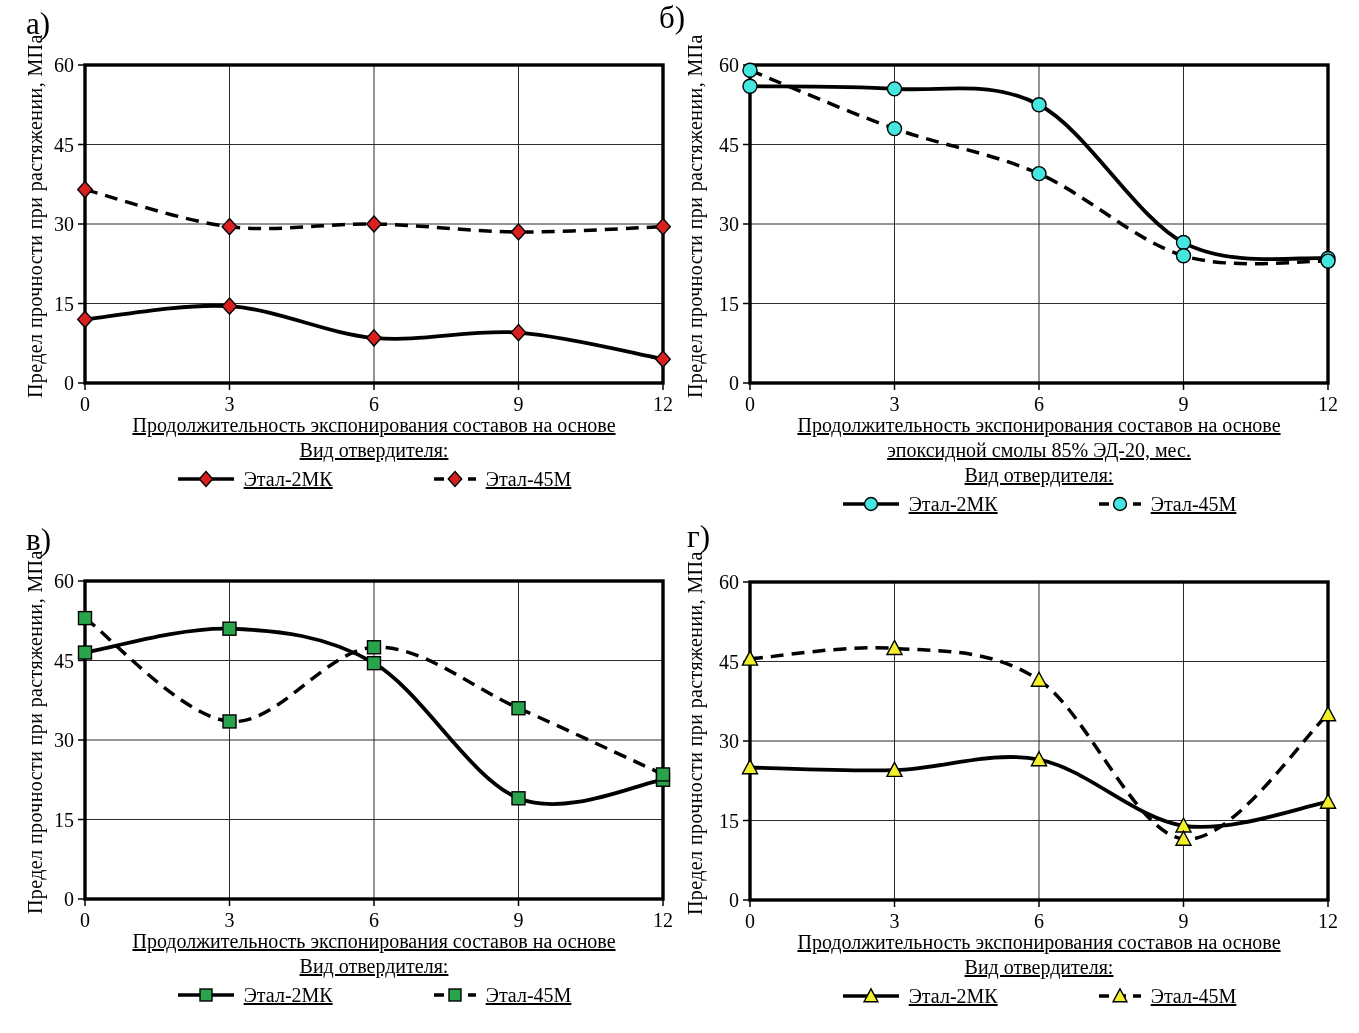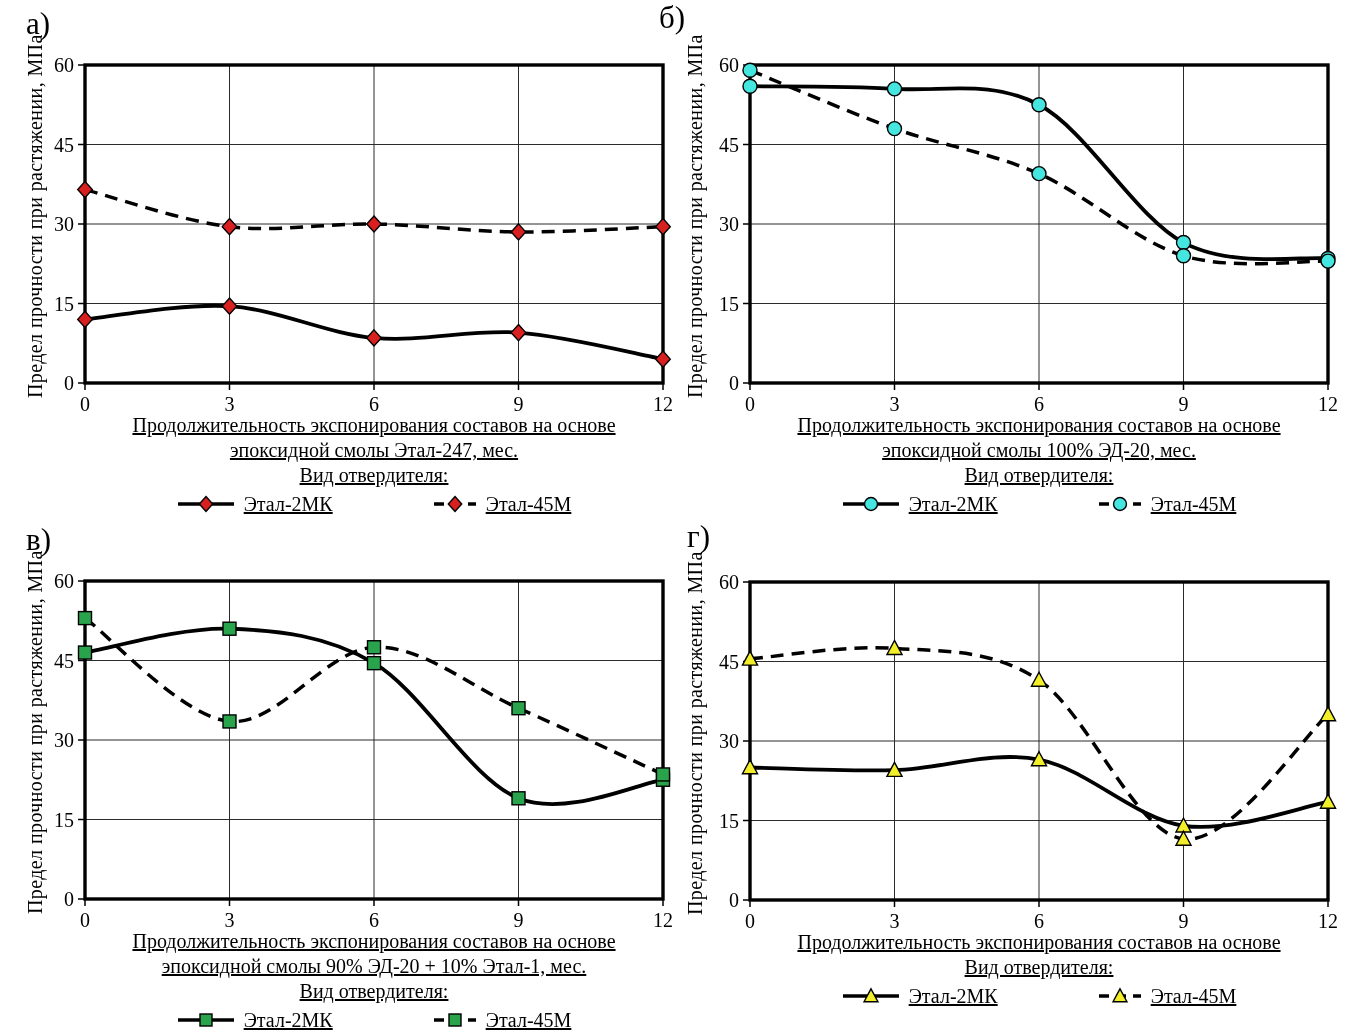--- a/index.html
+++ b/index.html
@@ -83,21 +83,20 @@
       <path d="M613 296.09 L620.28 304.15 L613 312.21 L605.72 304.15 Z" fill="#d7201f" stroke="#000" stroke-width="1.4"></path>
       <path d="M35 126.49000000000001 L42.28 134.55 L35 142.61 L27.72 134.55 Z" fill="#d7201f" stroke="#000" stroke-width="1.4"></path>
       <path d="M179.5 163.59 L186.78 171.65 L179.5 179.71 L172.22 171.65 Z" fill="#d7201f" stroke="#000" stroke-width="1.4"></path>
       <path d="M324 160.94 L331.28 169 L324 177.06 L316.72 169 Z" fill="#d7201f" stroke="#000" stroke-width="1.4"></path>
       <path d="M468.5 168.89000000000001 L475.78 176.95000000000002 L468.5 185.01000000000002 L461.22 176.95000000000002 Z" fill="#d7201f" stroke="#000" stroke-width="1.4"></path>
       <path d="M613 163.59 L620.28 171.65 L613 179.71 L605.72 171.65 Z" fill="#d7201f" stroke="#000" stroke-width="1.4"></path>
     </svg>
   <div class="caption">
     <div class="xlabel">
       <span>Продолжительность экспонирования  составов на основе</span><br>
-      <span>эпоксидной смолы Этал-247, мес.</span>
     </div>
     <div class="legend-title">Вид отвердителя:</div>
     <div class="legend-row">
       <div class="legend-item">
         <svg class="legend-sample" width="58" height="18">
             <line x1="1" y1="9" x2="57" y2="9" stroke="#000000" stroke-width="3.5"></line>
             <path d="M29 1.5600000000000005 L35.72 9 L29 16.439999999999998 L22.28 9 Z" fill="#d7201f" stroke="#000" stroke-width="1.4"></path>
           </svg>
         <span>Этал-2МК</span>
       </div>
@@ -157,21 +156,21 @@
       <circle cx="613" cy="203.45" r="7.0200000000000005" fill="#45e6e0" stroke="#000" stroke-width="1.4"></circle>
       <circle cx="35" cy="15.300000000000011" r="7.0200000000000005" fill="#45e6e0" stroke="#000" stroke-width="1.4"></circle>
       <circle cx="179.5" cy="73.6" r="7.0200000000000005" fill="#45e6e0" stroke="#000" stroke-width="1.4"></circle>
       <circle cx="324" cy="118.65" r="7.0200000000000005" fill="#45e6e0" stroke="#000" stroke-width="1.4"></circle>
       <circle cx="468.5" cy="200.8" r="7.0200000000000005" fill="#45e6e0" stroke="#000" stroke-width="1.4"></circle>
       <circle cx="613" cy="206.1" r="7.0200000000000005" fill="#45e6e0" stroke="#000" stroke-width="1.4"></circle>
     </svg>
   <div class="caption">
     <div class="xlabel">
       <span>Продолжительность экспонирования составов на основе</span><br>
-      <span>эпоксидной смолы 100% ЭД-20, мес.</span>
+      <span>эпоксидной смолы 85% ЭД-20, мес.</span>
     </div>
     <div class="legend-title">Вид отвердителя:</div>
     <div class="legend-row">
       <div class="legend-item">
         <svg class="legend-sample" width="58" height="18">
             <line x1="1" y1="9" x2="57" y2="9" stroke="#000000" stroke-width="3.5"></line>
             <circle cx="29" cy="9" r="6.48" fill="#45e6e0" stroke="#000" stroke-width="1.4"></circle>
           </svg>
         <span>Этал-2МК</span>
       </div>
@@ -231,21 +230,20 @@
       <rect x="606.5" y="202.25" width="13" height="13" fill="#2aa44c" stroke="#000" stroke-width="1.4"></rect>
       <rect x="28.5" y="40.60000000000002" width="13" height="13" fill="#2aa44c" stroke="#000" stroke-width="1.4"></rect>
       <rect x="173" y="143.95" width="13" height="13" fill="#2aa44c" stroke="#000" stroke-width="1.4"></rect>
       <rect x="317.5" y="69.75" width="13" height="13" fill="#2aa44c" stroke="#000" stroke-width="1.4"></rect>
       <rect x="462" y="130.70000000000002" width="13" height="13" fill="#2aa44c" stroke="#000" stroke-width="1.4"></rect>
       <rect x="606.5" y="196.95" width="13" height="13" fill="#2aa44c" stroke="#000" stroke-width="1.4"></rect>
     </svg>
   <div class="caption">
     <div class="xlabel">
       <span>Продолжительность экспонирования составов на основе</span><br>
-      <span>эпоксидной смолы 90% ЭД-20 + 10% Этал-1, мес.</span>
     </div>
     <div class="legend-title">Вид отвердителя:</div>
     <div class="legend-row">
       <div class="legend-item">
         <svg class="legend-sample" width="58" height="18">
             <line x1="1" y1="9" x2="57" y2="9" stroke="#000000" stroke-width="3.5"></line>
             <rect x="23" y="3" width="12" height="12" fill="#2aa44c" stroke="#000" stroke-width="1.4"></rect>
           </svg>
         <span>Этал-2МК</span>
       </div>

